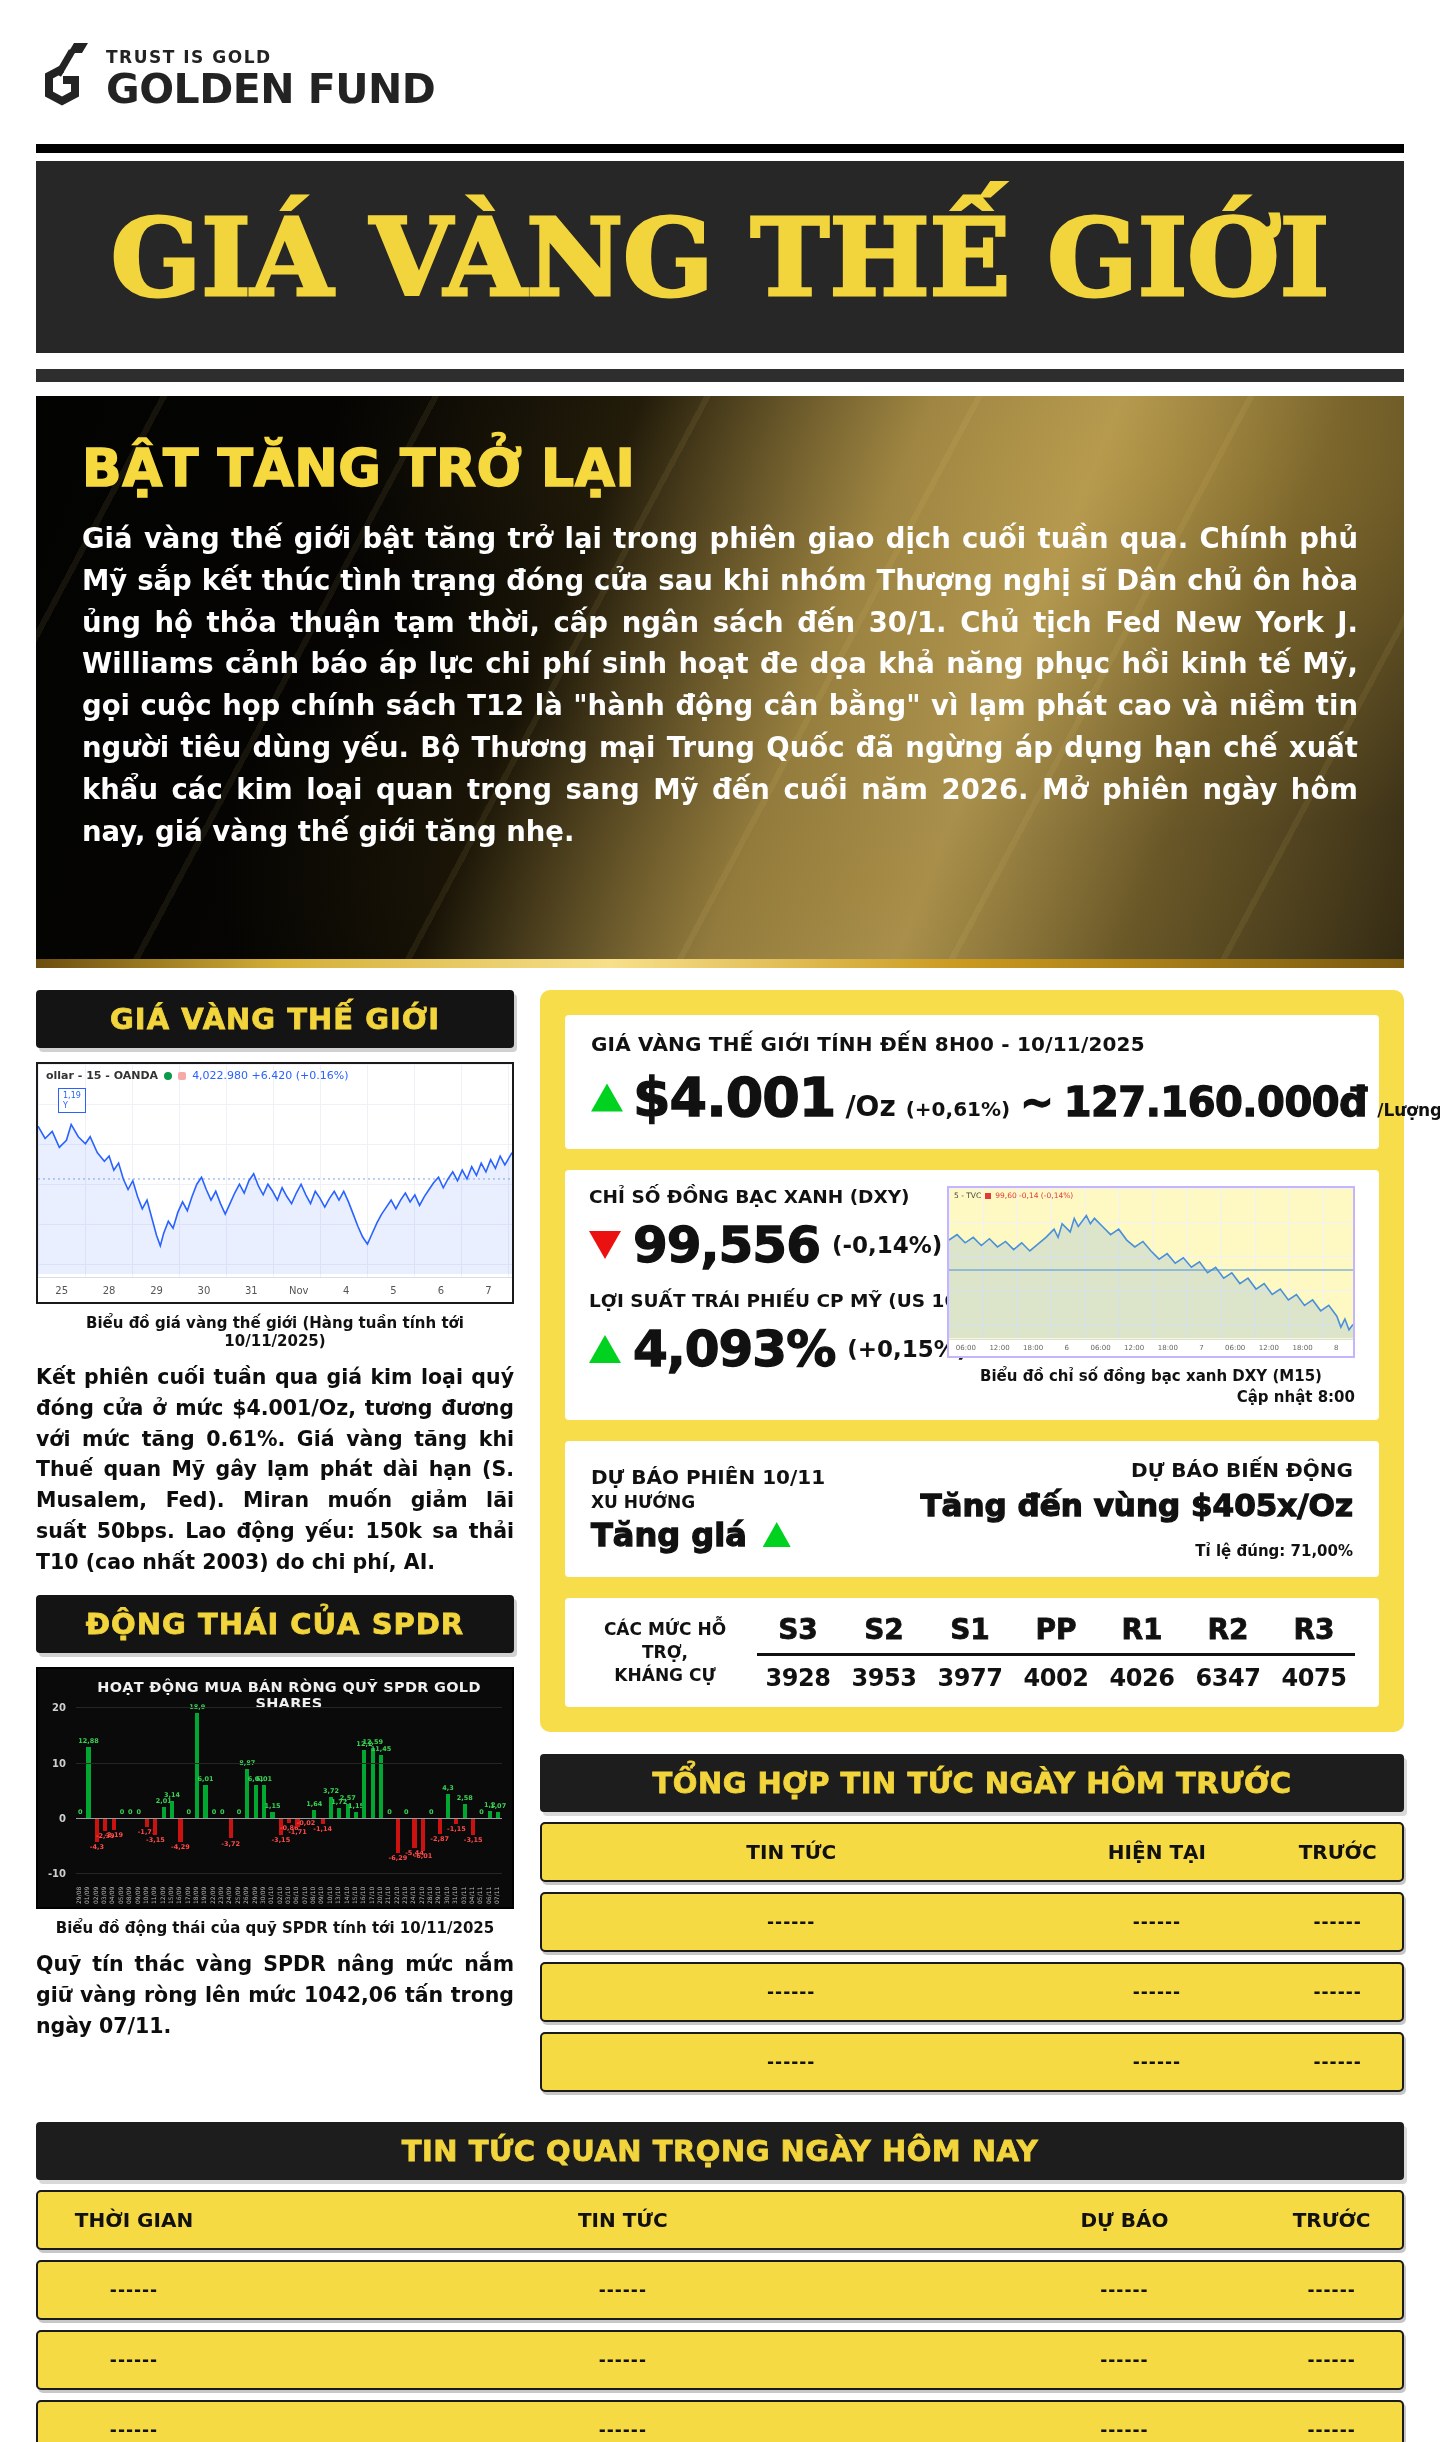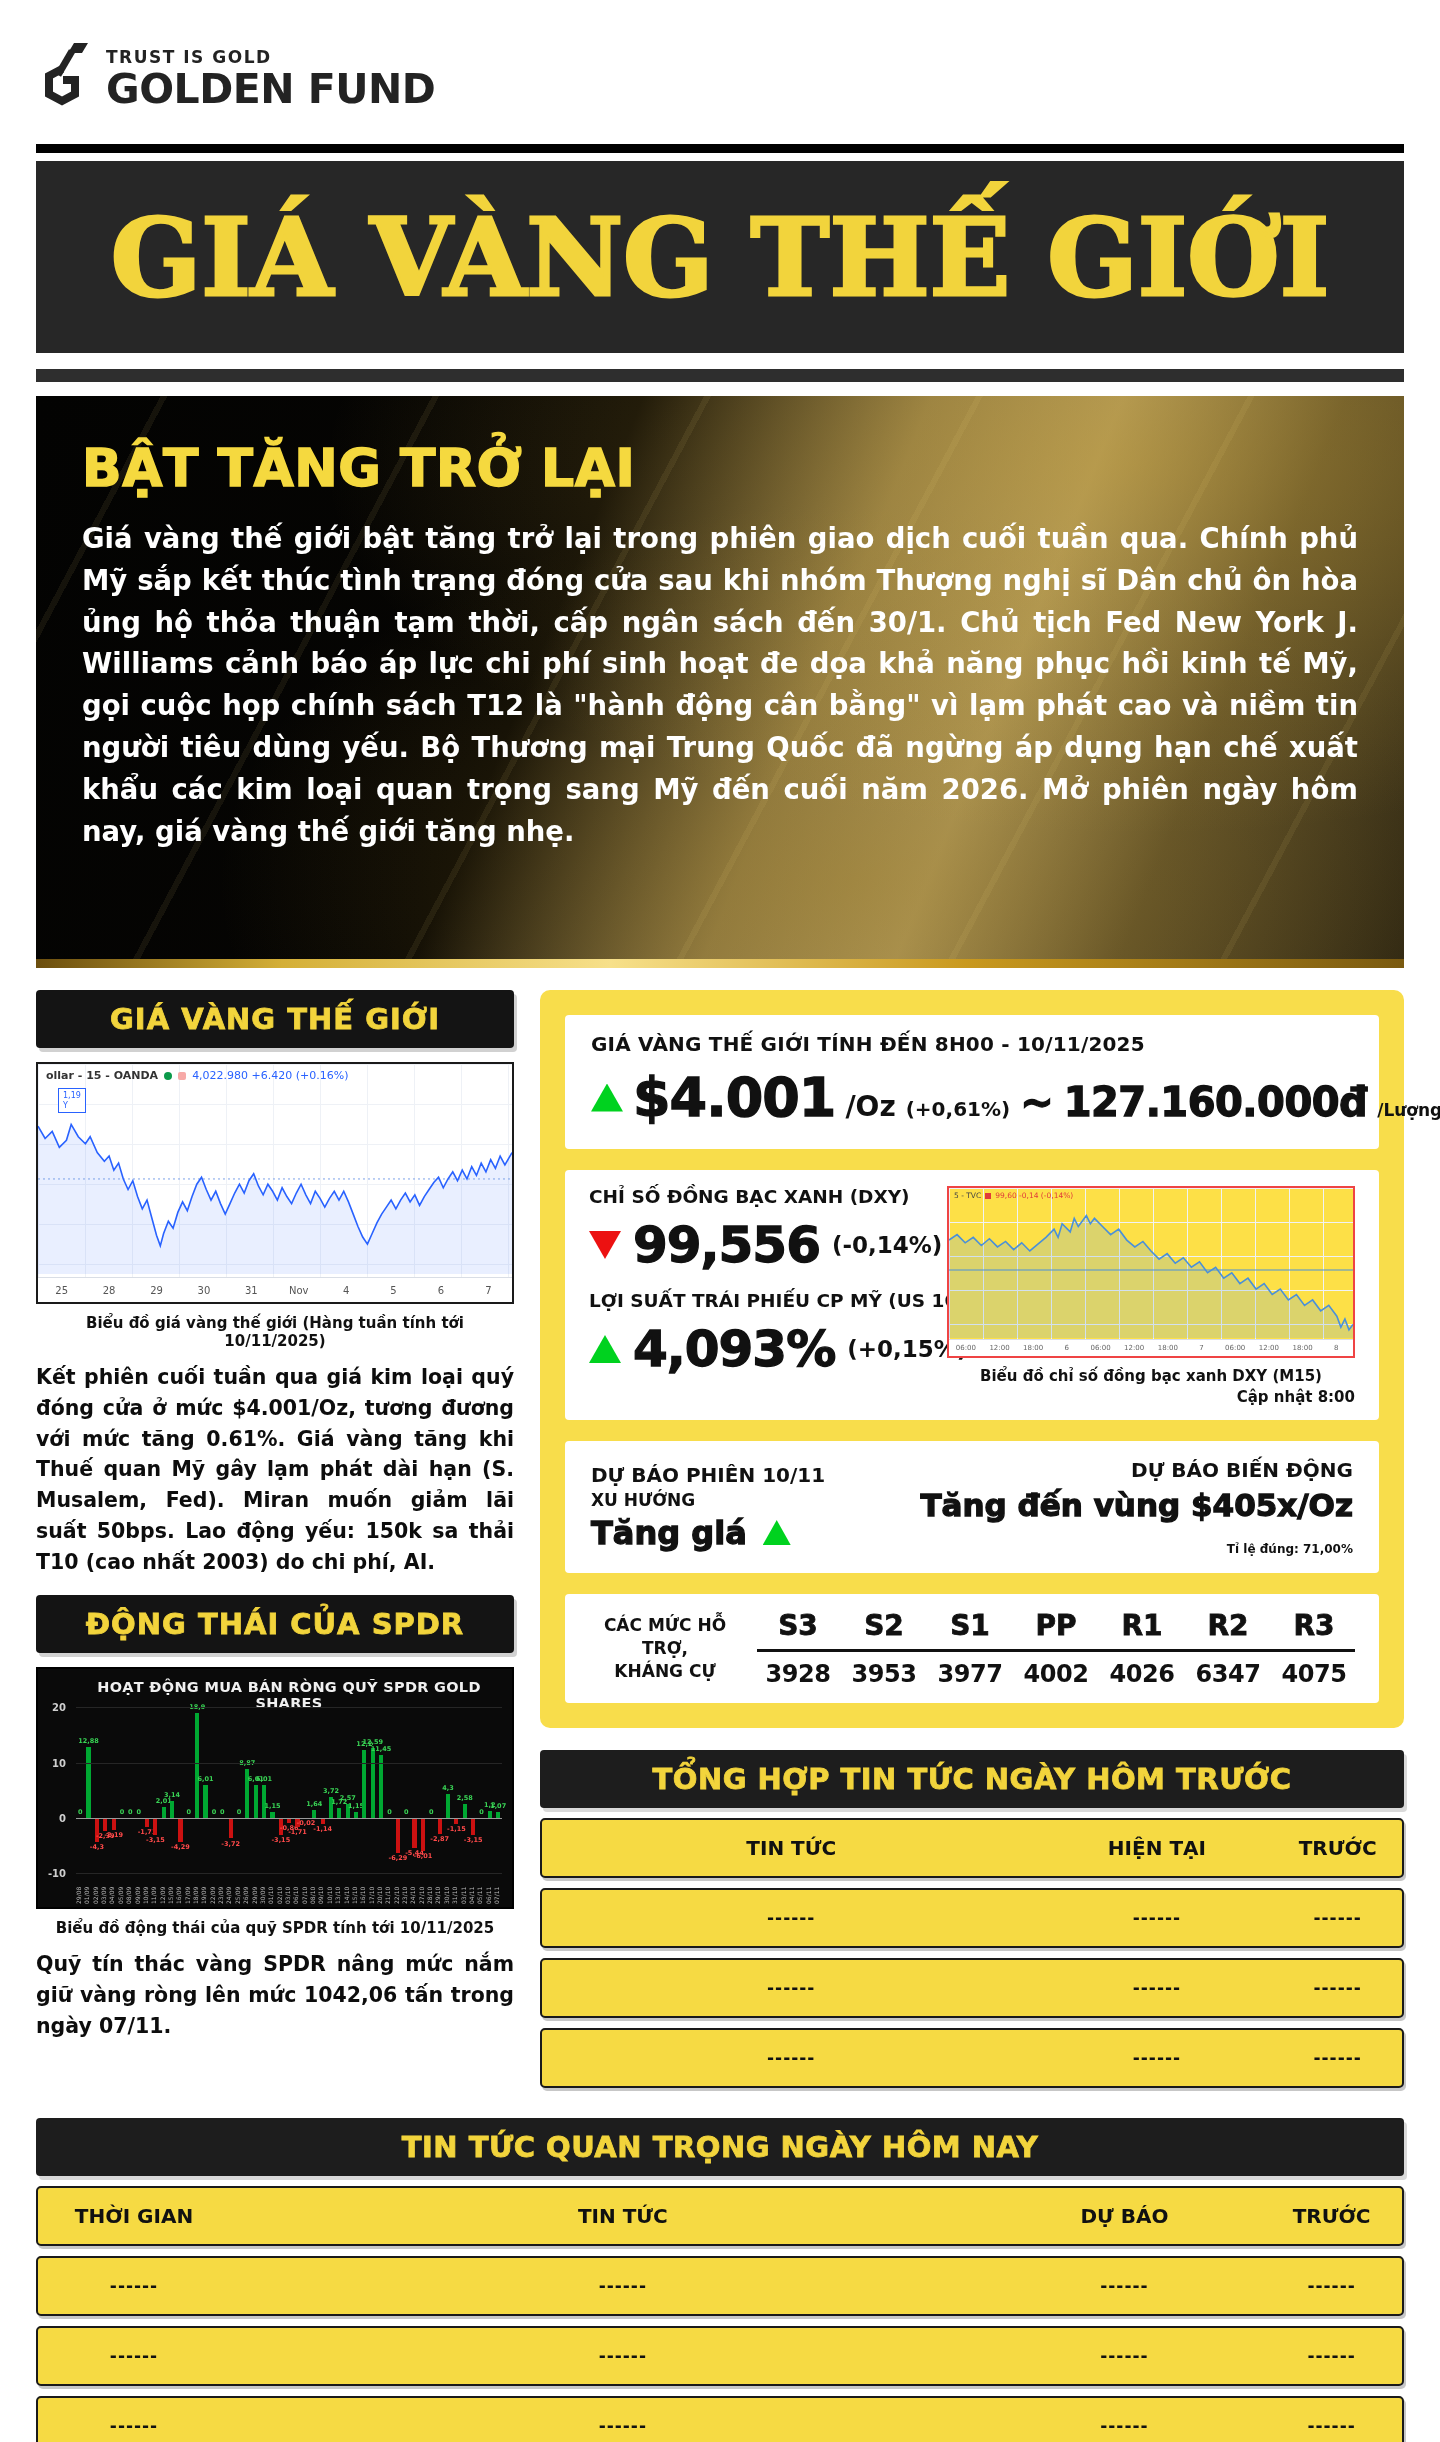--- a/index.html
+++ b/index.html
@@ -98,40 +98,40 @@
   .price-approx{font-size:40px;font-weight:700;letter-spacing:-0.5px;}
   .price-vnunit{font-size:17px;font-weight:700;}
 
   .card2{padding:16px 24px 14px;display:flex;gap:16px;}
   .card2-left{flex:1;min-width:0;}
   .metric-label{font-size:18.5px;font-weight:700;white-space:nowrap;}
   .metric-row{display:flex;align-items:center;gap:12px;margin:9px 0 16px;}
   .metric-value{font-size:50px;font-weight:700;letter-spacing:-1px;}
   .metric-chg{font-size:23px;font-weight:700;}
   .card2-right{width:408px;flex:none;}
-  .dxy-chart{border:2px solid #ef4444;height:172px;position:relative;background:#fde047;overflow:hidden;box-sizing:border-box;}
+  .dxy-chart{border:2px solid #c4b5fd;height:172px;position:relative;background:#fef9c3;overflow:hidden;box-sizing:border-box;}
   .dxy-grid{position:absolute;inset:0;background-image:linear-gradient(#f0f2f6 1px,transparent 1px),linear-gradient(90deg,#f0f2f6 1px,transparent 1px);background-size:34px 34px;}
   .dxy-legend{position:absolute;top:3px;left:5px;z-index:3;font-size:7.5px;color:#444;display:flex;gap:4px;align-items:center;}
   .dxy-legend .sq{width:6px;height:6px;background:#e03a3a;display:inline-block;}
   .dxy-legend .red{color:#e03a3a;}
   .dxy-line-area{position:absolute;left:0;right:0;top:14px;bottom:18px;z-index:2;}
   .dxy-xticks{position:absolute;left:0;right:0;bottom:0;height:16px;display:flex;align-items:center;border-top:1px solid #d9dee6;background:#fff;z-index:3;font-size:7px;color:#666;}
   .dxy-xticks span{flex:1;text-align:center;}
   .dxy-caption{font-size:15px;font-weight:700;text-align:center;margin-top:9px;}
   .dxy-updated{font-size:15px;font-weight:700;text-align:right;margin-top:3px;}
 
   .card3{padding:17px 26px;display:flex;justify-content:space-between;align-items:center;}
   .c3-left .t1{font-size:20px;font-weight:700;}
   .c3-left .t2{font-size:17px;font-weight:700;margin-top:3px;}
   .c3-value{font-size:32px;font-weight:700;display:flex;align-items:center;gap:16px;margin-top:4px;}
   .tri.small{width:28px;height:25px;}
   .c3-right{text-align:right;}
   .c3-right .t1{font-size:20px;font-weight:700;}
   .c3-right .v{font-size:31px;font-weight:700;margin-top:5px;}
-  .c3-right .t2{font-size:12px;font-weight:700;margin-top:19px;}
+  .c3-right .t2{font-size:15px;font-weight:700;margin-top:19px;}
 
   .card4{padding:15px 22px;display:flex;align-items:center;gap:12px;}
   .levels-label{width:156px;flex:none;text-align:center;font-size:17px;font-weight:700;line-height:1.35;}
   .levels{flex:1;min-width:0;}
   .levels-row{display:flex;}
   .levels-row > div{flex:1;text-align:center;font-weight:700;}
   .levels-head > div{font-size:28px;-webkit-text-stroke:0.8px #111;}
   .levels-divider{height:3px;background:#111;margin:7px 2px 8px;}
   .levels-vals > div{font-size:24px;letter-spacing:-0.5px;}
 

